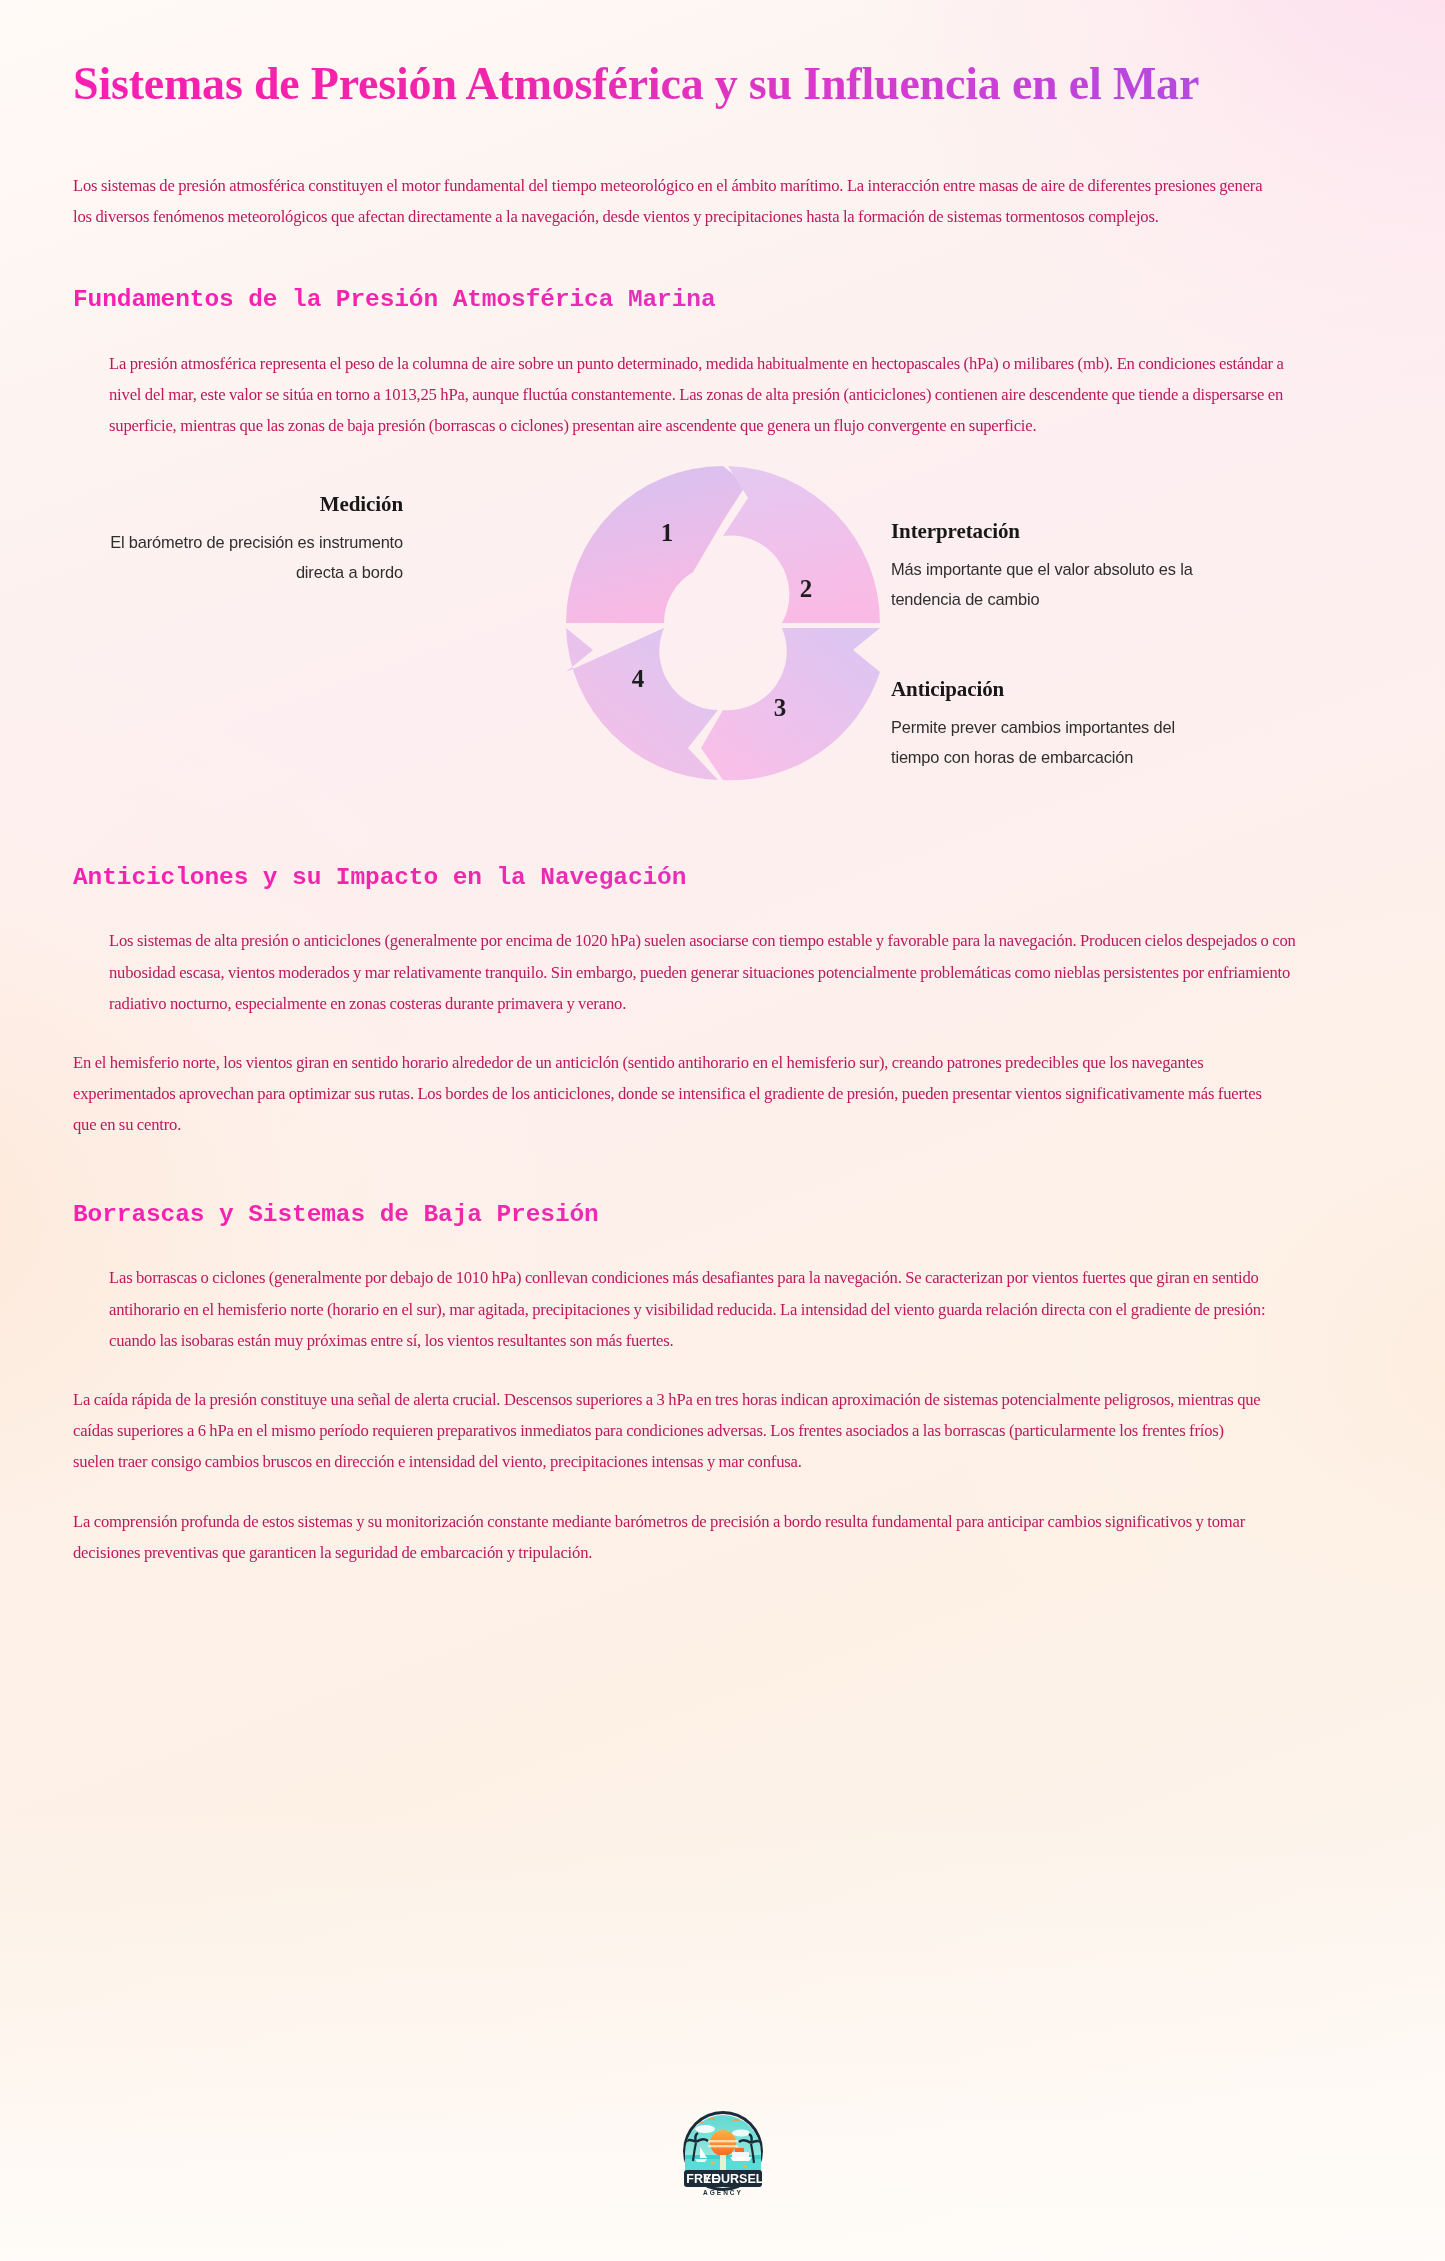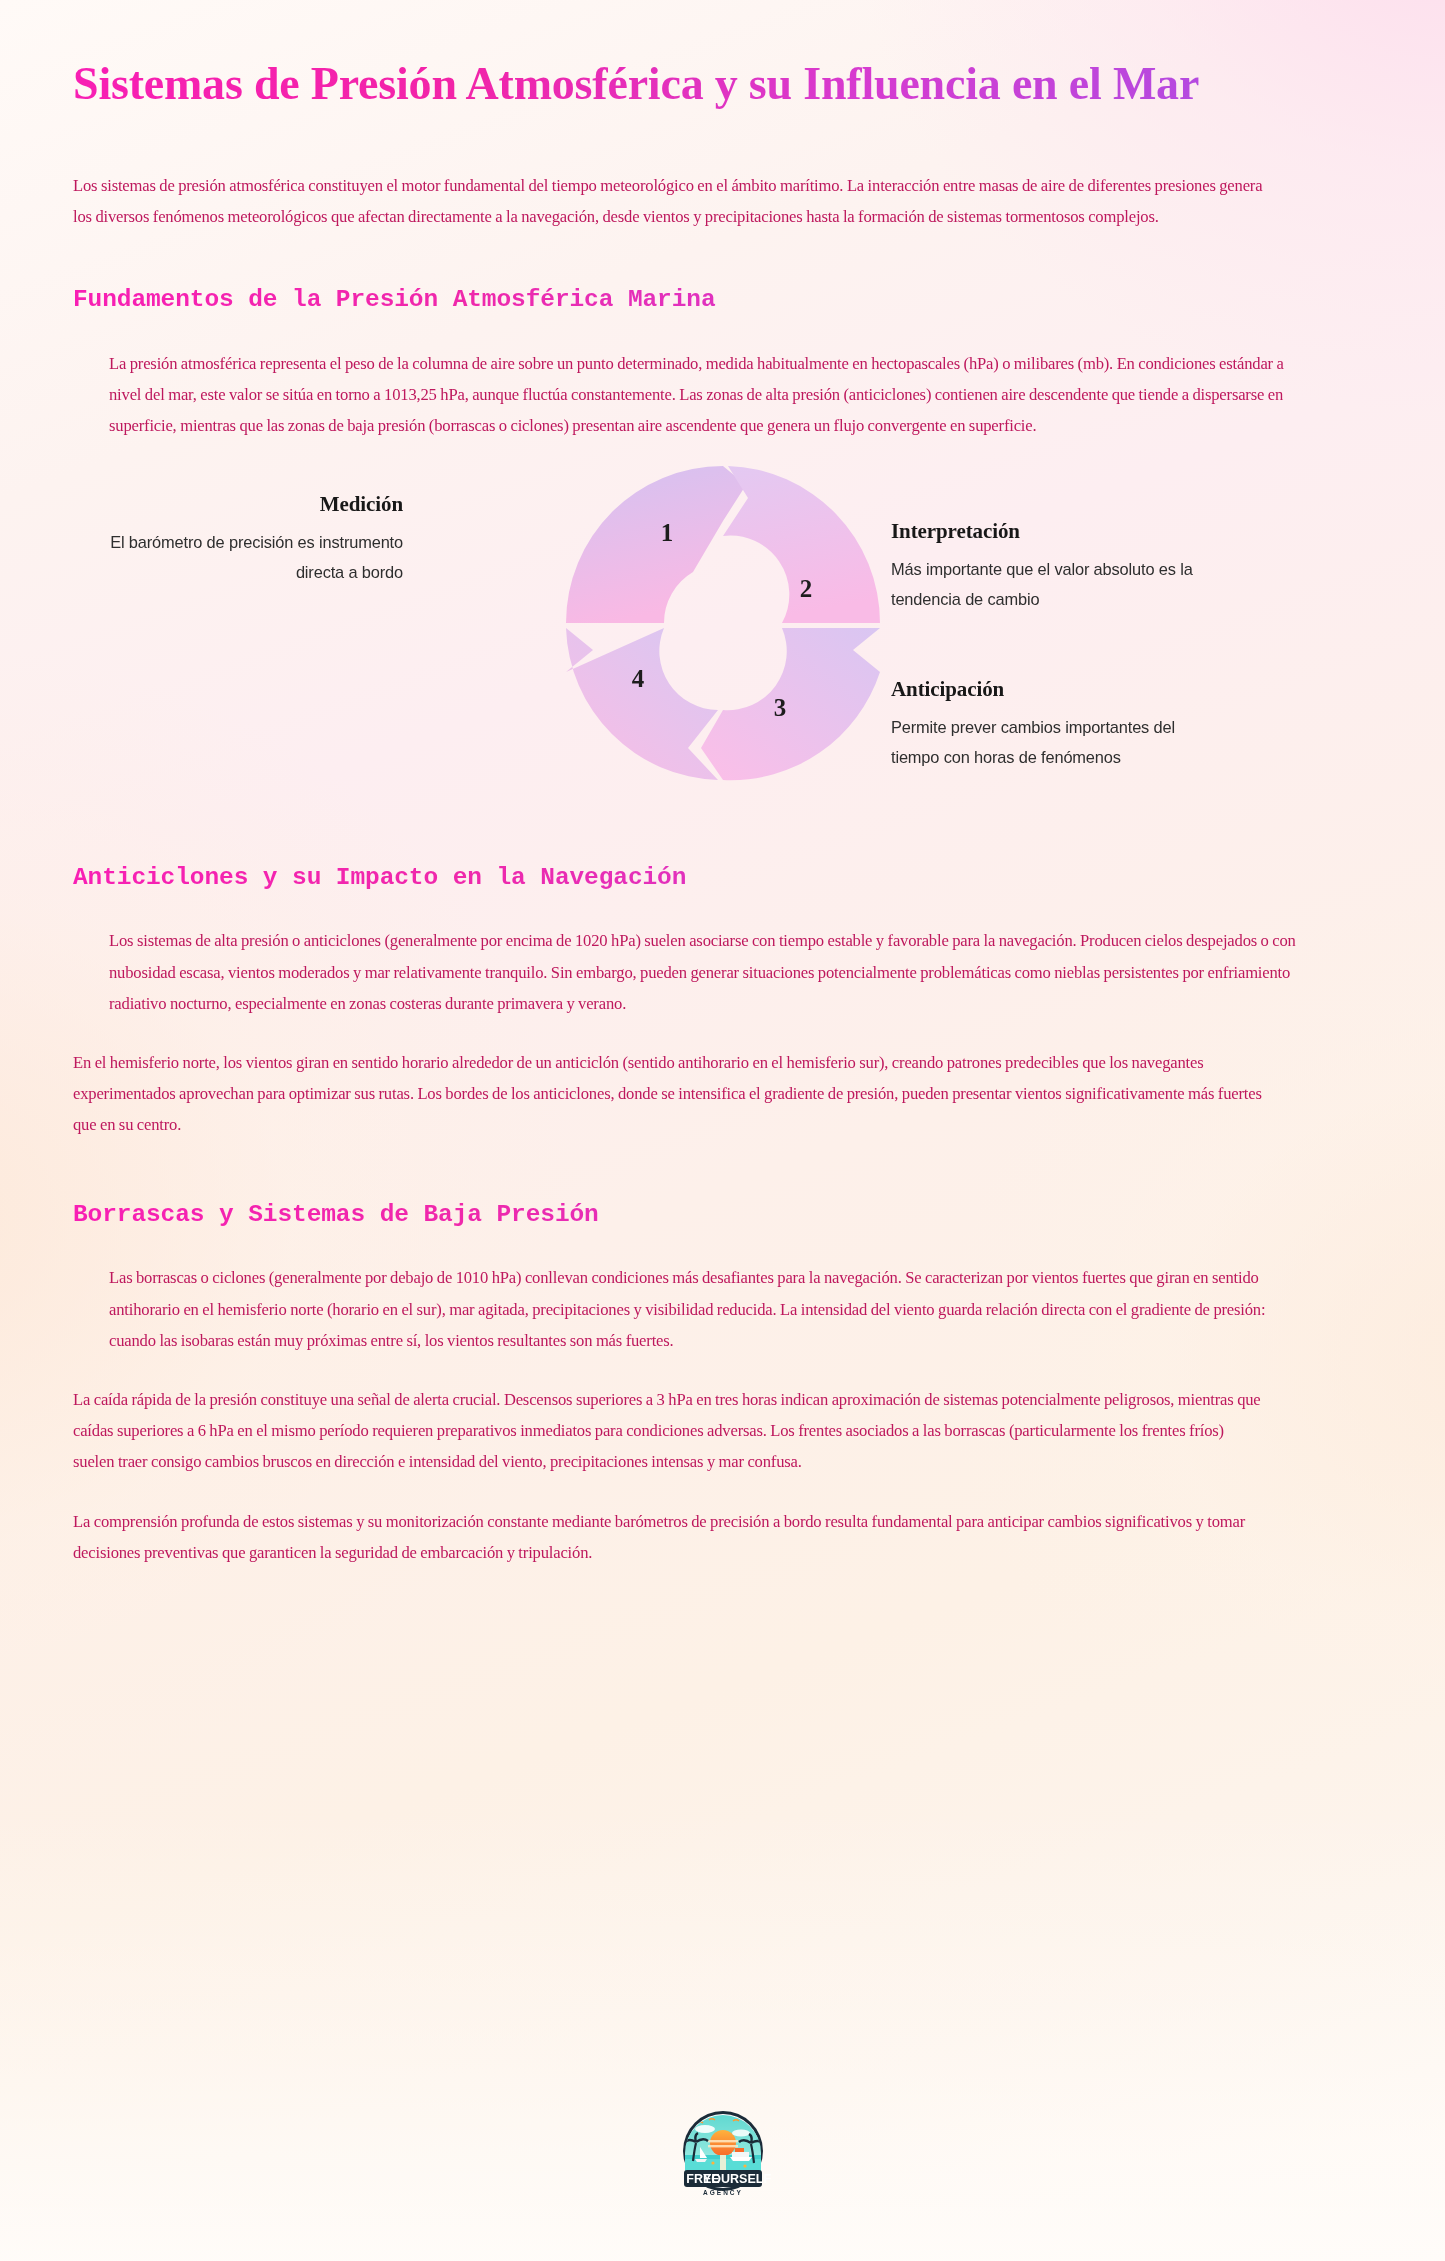--- a/index.html
+++ b/index.html
@@ -259,21 +259,21 @@
       <div class="lab-desc">El barómetro de precisión es instrumento directa a bordo</div>
     </div>
 
     <div class="cyc-label lab-right lab-2">
       <div class="lab-title">Interpretación</div>
       <div class="lab-desc">Más importante que el valor absoluto es la tendencia de cambio</div>
     </div>
 
     <div class="cyc-label lab-right lab-3">
       <div class="lab-title">Anticipación</div>
-      <div class="lab-desc">Permite prever cambios importantes del tiempo con horas de fenómenos</div>
+      <div class="lab-desc">Permite prever cambios importantes del tiempo con horas de embarcación</div>
     </div>
 
   </div>
 
   <h2 class="section-head sp-h-2">Anticiclones y su Impacto en la Navegación</h2>
   <p class="body sp-after-h">Los sistemas de alta presión o anticiclones (generalmente por encima de 1020 hPa) suelen asociarse con tiempo estable y favorable para la navegación. Producen cielos despejados o con nubosidad escasa, vientos moderados y mar relativamente tranquilo. Sin embargo, pueden generar situaciones potencialmente problemáticas como nieblas persistentes por enfriamiento radiativo nocturno, especialmente en zonas costeras durante primavera y verano.</p>
   <p class="body sp-para">En el hemisferio norte, los vientos giran en sentido horario alrededor de un anticiclón (sentido antihorario en el hemisferio sur), creando patrones predecibles que los navegantes experimentados aprovechan para optimizar sus rutas. Los bordes de los anticiclones, donde se intensifica el gradiente de presión, pueden presentar vientos significativamente más fuertes que en su centro.</p>
 
   <h2 class="section-head sp-h-3">Borrascas y Sistemas de Baja Presión</h2>
   <p class="body sp-after-h">Las borrascas o ciclones (generalmente por debajo de 1010 hPa) conllevan condiciones más desafiantes para la navegación. Se caracterizan por vientos fuertes que giran en sentido antihorario en el hemisferio norte (horario en el sur), mar agitada, precipitaciones y visibilidad reducida. La intensidad del viento guarda relación directa con el gradiente de presión: cuando las isobaras están muy próximas entre sí, los vientos resultantes son más fuertes.</p>

